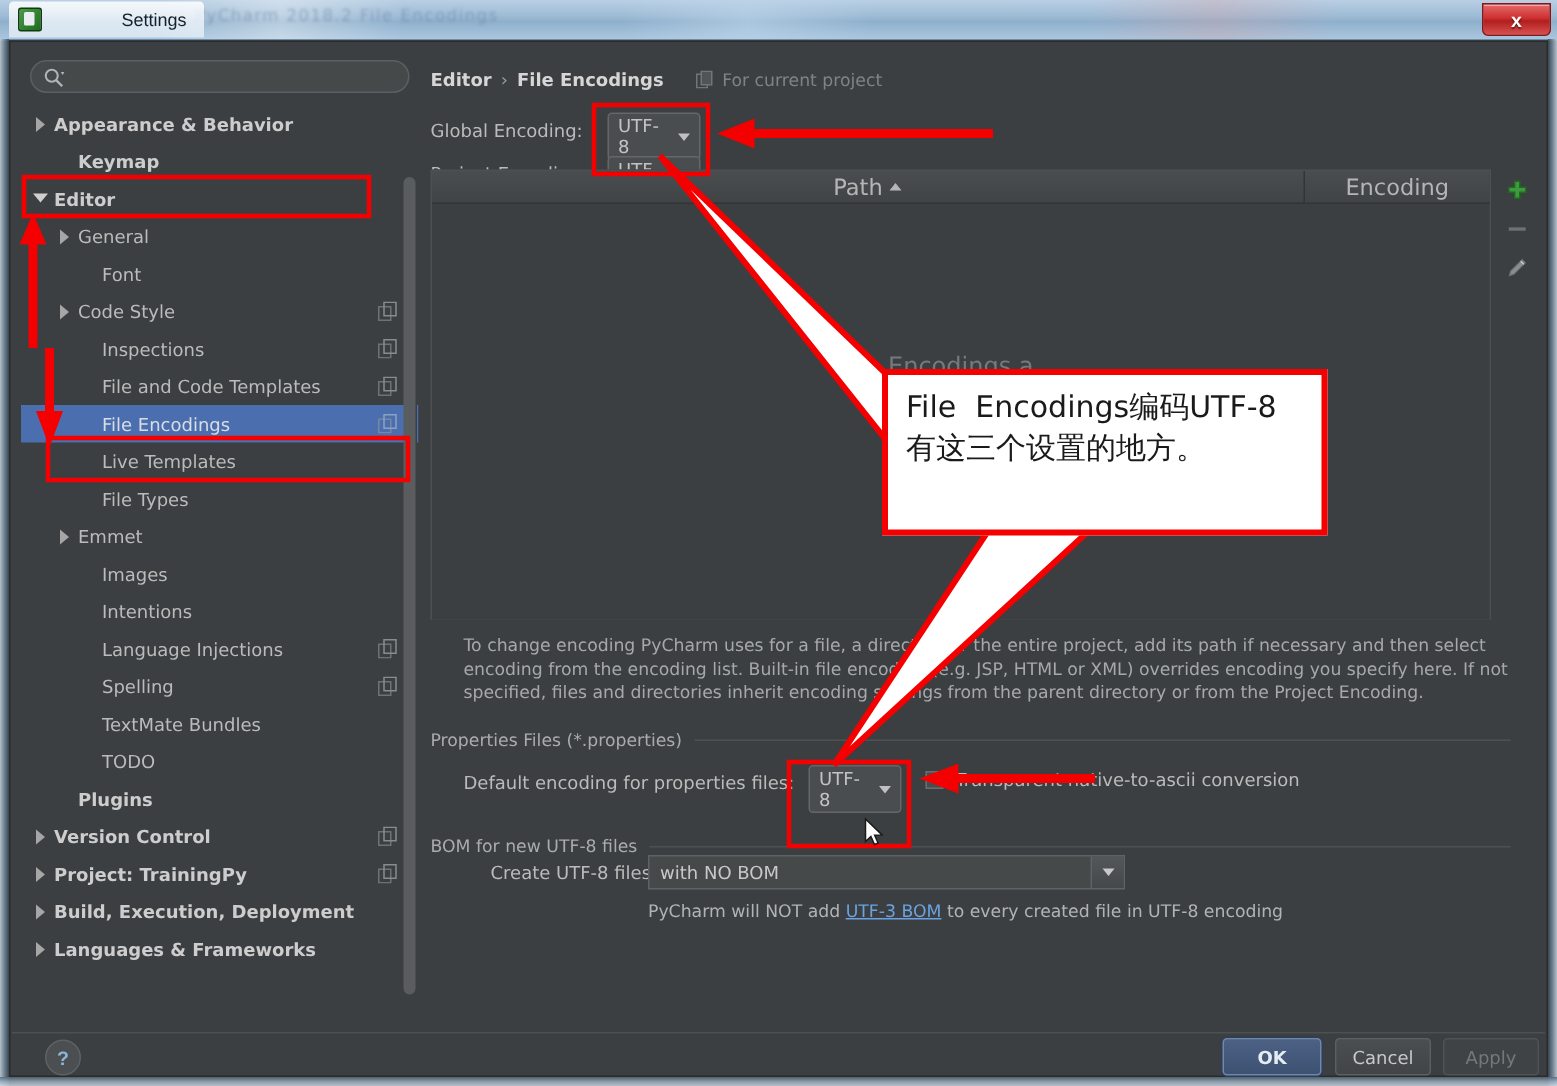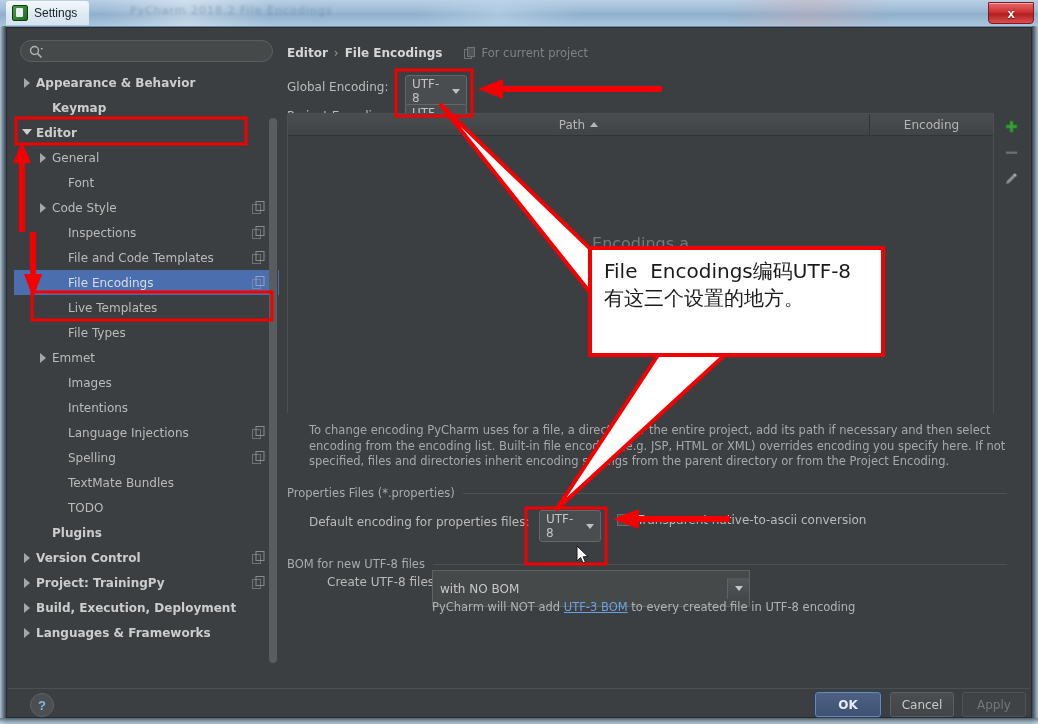--- a/index.html
+++ b/index.html
@@ -47,20 +47,21 @@
     white-space: nowrap;
   }
   #title-chip {
     position: absolute;
     left: 6px; top: 1px;
     height: 24px;
     display: flex; align-items: center;
     padding: 0 12px 0 6px;
     background: linear-gradient(to bottom, rgba(255,255,255,0.85), rgba(235,243,250,0.7));
     border-radius: 3px 3px 0 0;
+    gap: 47px;
   }
   #title-icon {
     width: 14px; height: 14px;
     background: linear-gradient(135deg,#4d9a4d,#1d6b1d);
     border: 1px solid #0d3d0d;
     border-radius: 2px;
     position: relative;
     margin-right: 6px;
   }
   #title-icon::after {
@@ -258,21 +259,21 @@
     background: #3c3f41;
   }
   #enc-table-head {
     height: 21px;
     background: linear-gradient(to bottom,#4a4d4f,#414446);
     border-bottom: 1px solid #323537;
     display: flex;
     position: relative;
   }
   #enc-table-head .th {
-    color: #b5b5b5; font-size: 12px;
+    color: #b5b5b5; font-size: 15px;
     display: flex; align-items: center; justify-content: center;
     box-sizing: border-box;
   }
   #th-path { width: 582px; border-right: 1px solid #323537; }
   #th-encoding { width: 123px; }
   #th-path .sort-caret {
     margin-left: 5px;
     border-bottom: 5px solid #b5b5b5;
     border-left: 4px solid transparent;
     border-right: 4px solid transparent;
@@ -327,21 +328,21 @@
     width: 12px; height: 12px;
     border: 1px solid #6b6e70;
     background: #4a4d4f;
     box-sizing: border-box;
     display: inline-block;
   }
 
   #create-utf8-combo {
     position: absolute;
     left: 145px; top: 236px;
-    width: 318px; height: 37px;
+    width: 318px; height: 23px;
     background: #45494a;
     border: 1px solid #5e6264;
     box-sizing: border-box;
     display: flex; align-items: center;
   }
   #create-utf8-combo .cu-value {
     flex: 1;
     padding-left: 7px;
     color: #c8c8c8;
     font-size: 12px;

